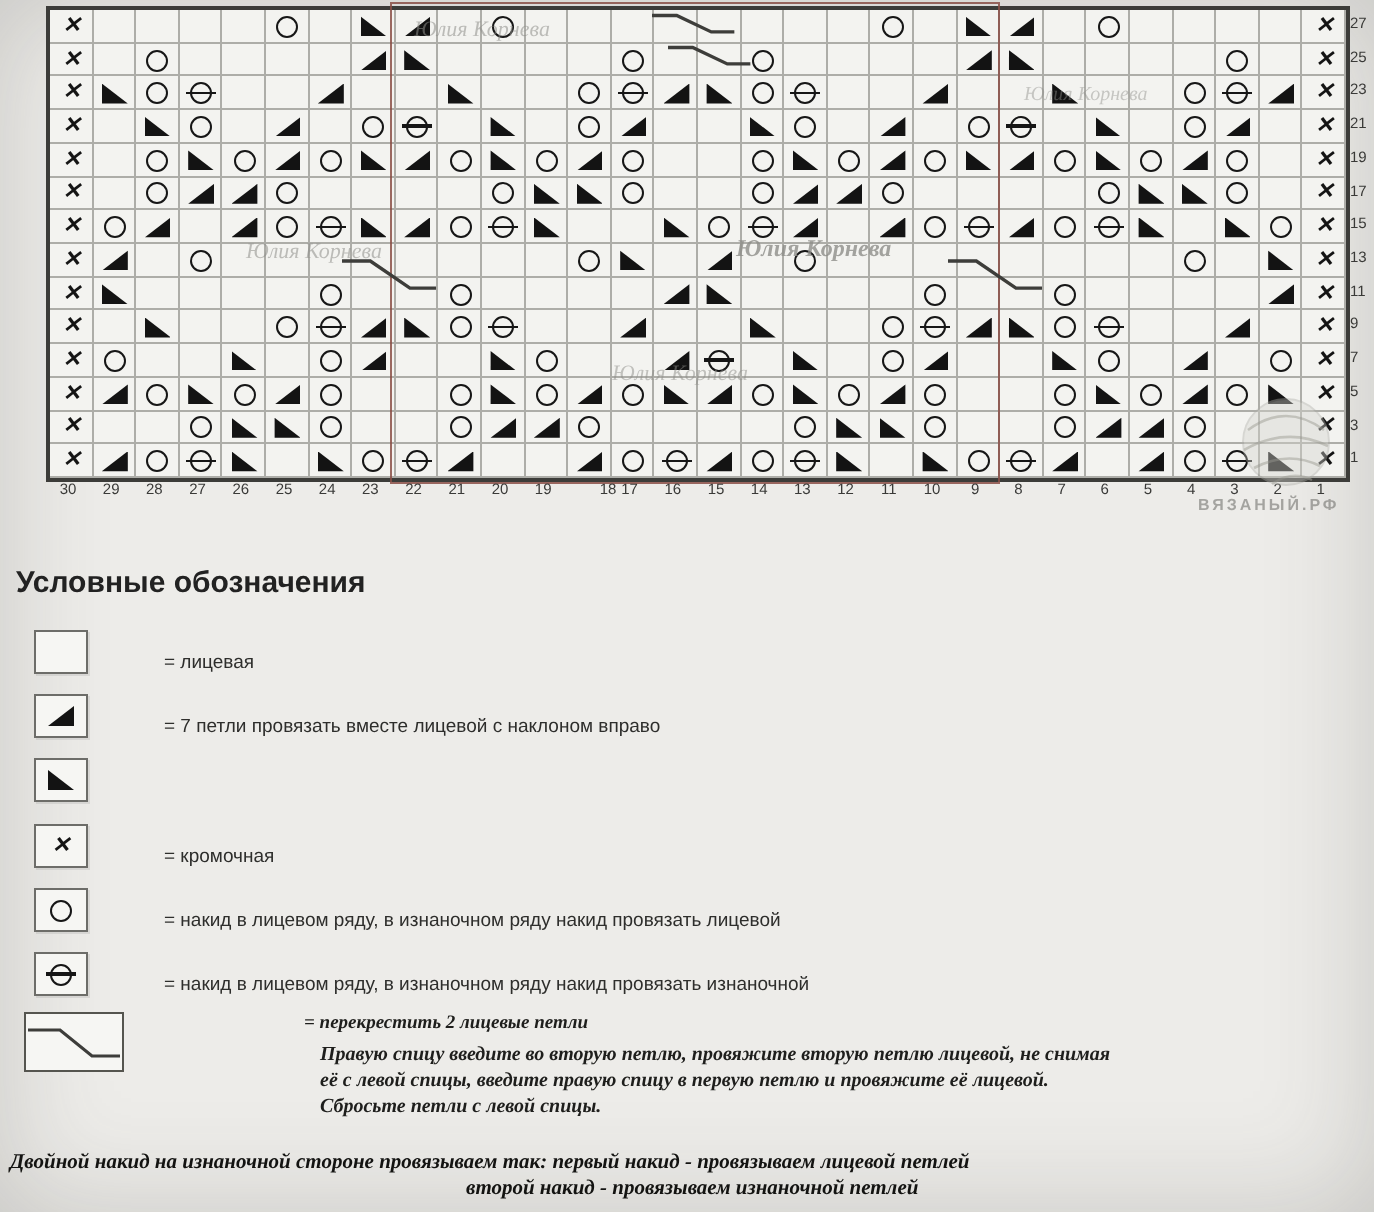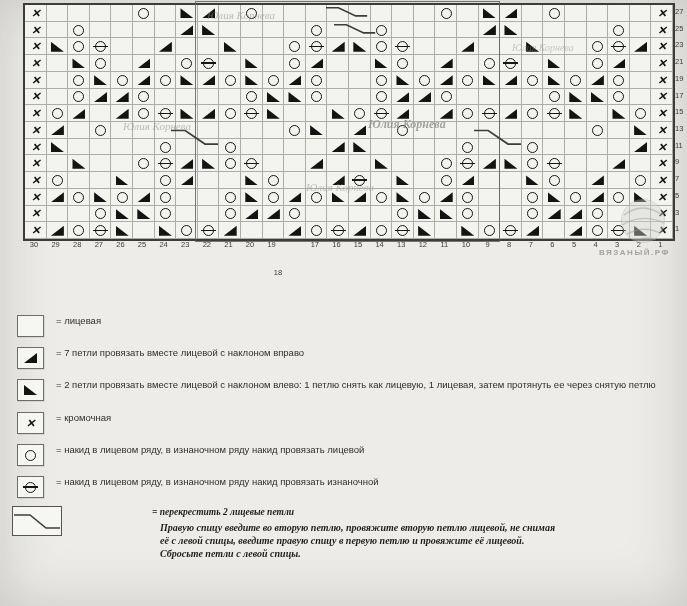--- a/index.html
+++ b/index.html
@@ -23,21 +23,21 @@
   #colnums span{position:absolute;top:240px;width:22px;text-align:center;font-size:7.5px;color:#3a3a38;}
   #rownums span{position:absolute;left:675px;width:14px;font-size:7.5px;color:#3a3a38;}
   .wm{position:absolute;font-family:"Liberation Serif",serif;font-style:italic;color:#8e8e8a;white-space:nowrap;}
   .credit{position:absolute;top:261px;left:370px;font-family:"Liberation Serif",serif;
           font-style:italic;font-weight:700;font-size:12.5px;color:#4c4c49;}
   .credit .handle{margin-left:42px;}
   #ball{position:absolute;left:620px;top:198px;opacity:.75;}
   #balltext{position:absolute;left:599px;top:248px;font-size:8px;font-weight:700;letter-spacing:1.5px;color:rgba(92,92,88,.5);}
   
   .legend-head{position:absolute;left:8px;top:283px;font-size:15px;font-weight:700;color:#222;}
-  .litem{position:absolute;left:17px;display:flex;align-items:flex-start;}
+  .litem{position:absolute;left:17px;display:flex;align-items:flex-end;gap:26px;}
   .lbox{width:25px;height:20px;border:1px solid #6d6d69;background:#f6f6f3;display:flex;
         align-items:center;justify-content:center;flex:0 0 auto;box-shadow:1px 1px 0 rgba(0,0,0,.08);}
   .ltext{margin-left:12px;font-size:9.5px;color:#2e2e2c;white-space:nowrap;}
   .crossbox{position:absolute;left:12px;top:506px;width:48px;height:28px;border:1px solid #55554f;background:#f6f6f3;}
   .crosstitle{position:absolute;left:152px;top:507px;font-family:"Liberation Serif",serif;
               font-style:italic;font-weight:700;font-size:9.5px;color:#1e1e1c;}
   .crosssub{position:absolute;left:160px;font-family:"Liberation Serif",serif;font-style:italic;
             font-weight:700;font-size:10px;color:#1e1e1c;white-space:nowrap;}
   .foot{position:absolute;font-family:"Liberation Serif",serif;font-style:italic;font-weight:700;
         font-size:10.5px;color:#131311;white-space:nowrap;}
@@ -988,21 +988,21 @@
       <span style="left: 66.2px;">28</span>
       <span style="left: 87.8px;">27</span>
       <span style="left: 109.4px;">26</span>
       <span style="left: 131px;">25</span>
       <span style="left: 152.6px;">24</span>
       <span style="left: 174.2px;">23</span>
       <span style="left: 195.8px;">22</span>
       <span style="left: 217.4px;">21</span>
       <span style="left: 239px;">20</span>
       <span style="left: 260.6px;">19</span>
-      <span style="left: 267px; margin-top: 28px;">18</span>
+      <span style="left: 293px;">18</span>
       <span style="left: 303.8px;">17</span>
       <span style="left: 325.4px;">16</span>
       <span style="left: 347px;">15</span>
       <span style="left: 368.6px;">14</span>
       <span style="left: 390.2px;">13</span>
       <span style="left: 411.8px;">12</span>
       <span style="left: 433.4px;">11</span>
       <span style="left: 455px;">10</span>
       <span style="left: 476.6px;">9</span>
       <span style="left: 498.2px;">8</span>
@@ -1041,36 +1041,36 @@
 
   <svg id="ball" width="46" height="46" viewBox="0 0 46 46">
     <circle cx="23" cy="23" r="21.5" fill="#d3d3ce" opacity="0.55" stroke="#aeaea8" stroke-width="1"></circle>
     <path d="M4,17 Q23,3 42,17" fill="none" stroke="#a5a59d" stroke-width="1.3" opacity="0.8"></path>
     <path d="M2,27 Q23,15 44,25" fill="none" stroke="#a5a59d" stroke-width="1.3" opacity="0.8"></path>
     <path d="M7,36 Q24,27 40,35" fill="none" stroke="#a5a59d" stroke-width="1.3" opacity="0.8"></path>
     <path d="M16,44 Q26,37 36,42" fill="none" stroke="#a5a59d" stroke-width="1.2" opacity="0.7"></path>
   </svg>
   <div id="balltext">ВЯЗАНЫЙ.РФ</div>
 
+  <div class="legend-head">Условные обозначения</div>
   <div id="legend-items">
       <div class="litem" style="top: 315px;">
         <span class="lbox"></span>
         <span class="ltext">= лицевая</span>
       </div>
       <div class="litem" style="top: 347px;">
         <span class="lbox">
           <i class="g-tr"></i>
         </span>
         <span class="ltext">= 7 петли провязать вместе лицевой с наклоном вправо</span>
       </div>
       <div class="litem" style="top: 379px;">
         <span class="lbox">
           <i class="g-tl"></i>
         </span>
-        <span class="ltext">= 2 петли провязать вместе лицевой с наклоном влево: 1 петлю снять как лицевую, 1 лицевая, затем протянуть ее через снятую петлю</span>
       </div>
       <div class="litem" style="top: 412px;">
         <span class="lbox">
           <i class="g-x">✕</i>
         </span>
         <span class="ltext">= кромочная</span>
       </div>
       <div class="litem" style="top: 444px;">
         <span class="lbox">
           <i class="g-o"></i>
@@ -1088,14 +1088,16 @@
   <div class="crossbox">
     <svg width="48" height="28" viewBox="0 0 48 28">
         <path d="M1,8 L17,8 L33,21 L47,21" fill="none" stroke="#3d3d3a" stroke-width="1.6"></path>
       </svg>
   </div>
   <div class="crosstitle">= перекрестить  2  лицевые петли</div>
   <div class="crosssub" style="top:522px">Правую спицу введите во вторую петлю, провяжите вторую петлю лицевой, не снимая</div>
   <div class="crosssub" style="top:535px">её с левой спицы, введите правую спицу в первую петлю и провяжите её лицевой.</div>
   <div class="crosssub" style="top:548px">Сбросьте петли с левой спицы.</div>
 
+  <div class="foot" style="left:5px;top:576px">Двойной накид на изнаночной стороне провязываем так:  первый накид - провязываем лицевой петлей</div>
+  <div class="foot" style="left:233px;top:589px">второй накид - провязываем изнаночной петлей</div>
 
 </div>
 
 </body></html>

